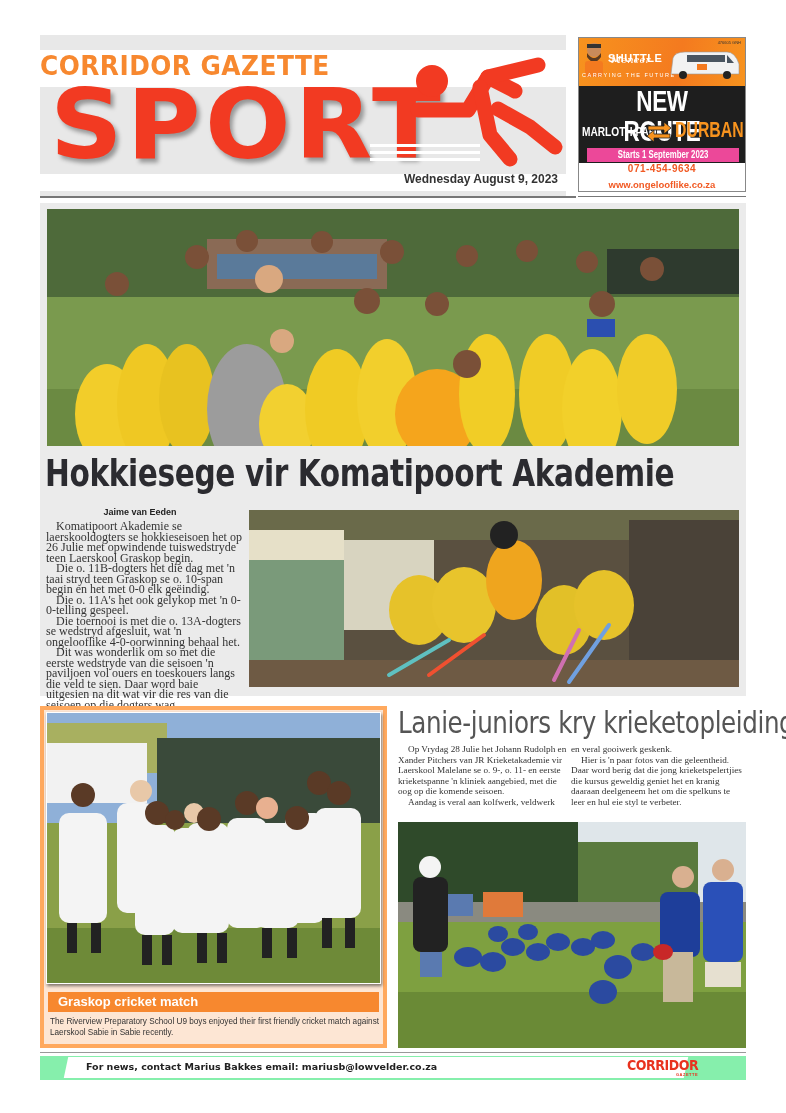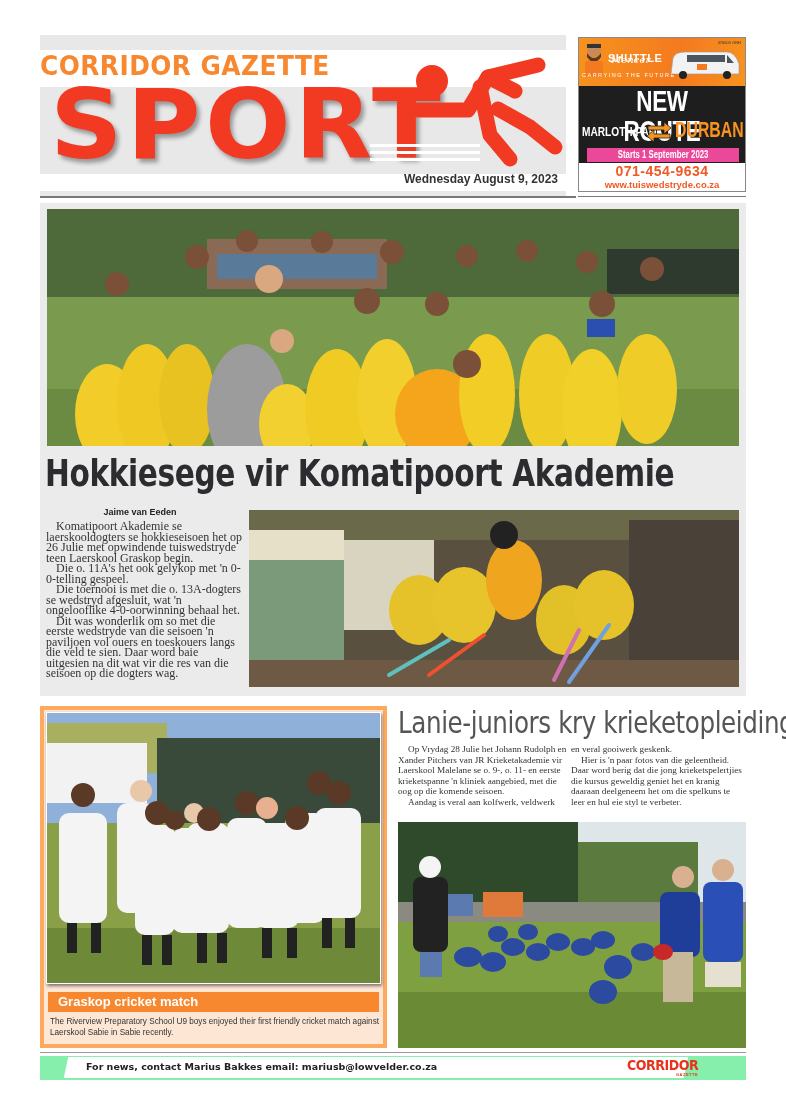--- a/index.html
+++ b/index.html
@@ -26,21 +26,21 @@
     .ad-tagline { position: absolute; left: 3px; top: 34px; font-size: 5.5px; color: #fff; letter-spacing: 1.5px; }
     .ad-tiny { position: absolute; right: 4px; top: 2px; font-size: 4px; color: #333; }
     .ad-van { position: absolute; left: 88px; top: 12px; width: 74px; height: 30px; }
     .ad-newroute { position: absolute; left: 0; top: 48px; width: 100%; text-align: center; font-family: "Liberation Sans", sans-serif; font-weight: bold; font-size: 30px; color: #fff; transform: scaleX(0.75); letter-spacing: -0.5px; line-height: 1; }
     .ad-marloth { position: absolute; left: 3px; top: 86px; font-weight: bold; font-size: 13px; color: #fff; transform: scaleX(0.78); transform-origin: left; }
     .ad-arrows { position: absolute; left: 67px; top: 81px; width: 26px; height: 24px; }
     .ad-durban { position: absolute; left: 96px; top: 81px; font-weight: bold; font-size: 22px; color: #f7931e; transform: scaleX(0.72); transform-origin: left; line-height: 1; }
     .ad-starts { position: absolute; left: 8px; top: 110px; width: 152px; height: 14px; background: #ec4899; color: #fff; text-align: center; font-weight: bold; font-size: 10px; line-height: 14px; }
     .ad-starts span { display: inline-block; transform: scaleX(0.78); }
     .ad-white { position: absolute; left: 0; top: 125px; width: 100%; height: 30px; background: #fff; }
-    .ad-phone { position: absolute; left: 0; top: 125px; width: 100%; text-align: center; font-weight: bold; font-size: 14px; color: #f15a24; letter-spacing: 0.5px; }
+    .ad-phone { position: absolute; left: 0; top: 125px; width: 100%; text-align: center; font-weight: bold; font-size: 10px; color: #f15a24; letter-spacing: 0.5px; }
     .ad-url { position: absolute; left: 0; top: 141px; width: 100%; text-align: center; font-weight: bold; font-size: 9.5px; color: #f15a24; }
     .ad-rule { position: absolute; left: 578px; top: 196px; width: 168px; height: 1px; background: #777; }
 
     
     .hockey-panel { position: absolute; left: 40px; top: 203px; width: 706px; height: 493px; background: #ebebeb; }
     .hockey-photo { position: absolute; left: 7px; top: 6px; width: 692px; height: 237px; overflow: hidden; }
     .hockey-headline { position: absolute; left: 5px; top: 246px; font-family: "DejaVu Sans", sans-serif; font-weight: bold; font-size: 38px; color: #2b2b30; letter-spacing: -0.5px; transform: scaleX(0.78); transform-origin: left; white-space: nowrap; line-height: 48px; }
     .hockey-byline { position: absolute; left: 0; top: 304px; width: 200px; text-align: center; font-size: 9px; font-weight: bold; color: #222; }
     .hockey-body { position: absolute; left: 6px; top: 318px; width: 198px; font-family: "Liberation Serif", serif; font-size: 12px; line-height: 10.5px; color: #333; }
     .hockey-body p { text-indent: 10px; }
@@ -130,21 +130,21 @@
   <div class="ad-arrows">
     <svg width="26" height="24" viewBox="0 0 26 24">
       <path d="M2 7 L18 7 L18 3 L25 9 L18 15 L18 11 L2 11 Z" fill="#f7931e" stroke="#222" stroke-width="0.8"></path>
       <path d="M24 15 L8 15 L8 11 L1 17 L8 23 L8 19 L24 19 Z" fill="#f7931e" stroke="#222" stroke-width="0.8"></path>
     </svg>
   </div>
   <div class="ad-durban">DURBAN</div>
   <div class="ad-starts"><span>Starts 1 September 2023</span></div>
   <div class="ad-white"></div>
   <div class="ad-phone">071-454-9634</div>
-  <div class="ad-url">www.tuiswedstryde.co.za</div>
+  <div class="ad-url">www.ongelooflike.co.za</div>
 </div>
 <div class="ad-rule"></div>
 
 <div class="hockey-panel">
   <div class="hockey-photo" title="Komatipoort Akademie girls hockey team in yellow bibs posing on field">
     <svg width="692" height="237" viewBox="0 0 692 237" preserveAspectRatio="none">
       <defs>
         <linearGradient id="sky1" x1="0" y1="0" x2="0" y2="1">
           <stop offset="0" stop-color="#c9d4c2"></stop>
             <stop offset="1" stop-color="#8fa37a"></stop>
@@ -188,20 +188,21 @@
         <circle cx="555" cy="95" r="13"></circle>
           <circle cx="235" cy="132" r="12" fill="#d9a880"></circle>
           <circle cx="420" cy="155" r="14"></circle>
       </g>
     </svg>
   </div>
   <div class="hockey-headline">Hokkiesege vir Komatipoort Akademie</div>
   <div class="hockey-byline">Jaime van Eeden</div>
   <div class="hockey-body">
     <p>Komatipoort Akademie se laerskooldogters se hokkieseisoen het op 26 Julie met opwindende tuiswedstryde teen Laerskool Graskop begin.</p>
+    <p>Die o. 11B-dogters het die dag met 'n taai stryd teen Graskop se o. 10-span begin en het met 0-0 elk geëindig.</p>
     <p>Die o. 11A's het ook gelykop met 'n 0-0-telling gespeel.</p>
     <p>Die toernooi is met die o. 13A-dogters se wedstryd afgesluit, wat 'n ongelooflike 4-0-oorwinning behaal het.</p>
     <p>Dit was wonderlik om so met die eerste wedstryde van die seisoen 'n paviljoen vol ouers en toeskouers langs die veld te sien. Daar word baie uitgesien na dit wat vir die res van die seisoen op die dogters wag.</p>
   </div>
   <div class="hockey-photo2" title="Girls in yellow bibs crouching with hockey sticks beside a goalkeeper">
     <svg width="490" height="177" viewBox="0 0 490 177" preserveAspectRatio="none">
       <rect width="490" height="177" fill="#5a5040"></rect>
       <rect x="0" y="0" width="490" height="30" fill="#6a6a4a"></rect>
       <rect x="0" y="50" width="95" height="100" fill="#7a9a7a"></rect>
       <rect x="0" y="20" width="95" height="30" fill="#e6e0c8"></rect>

